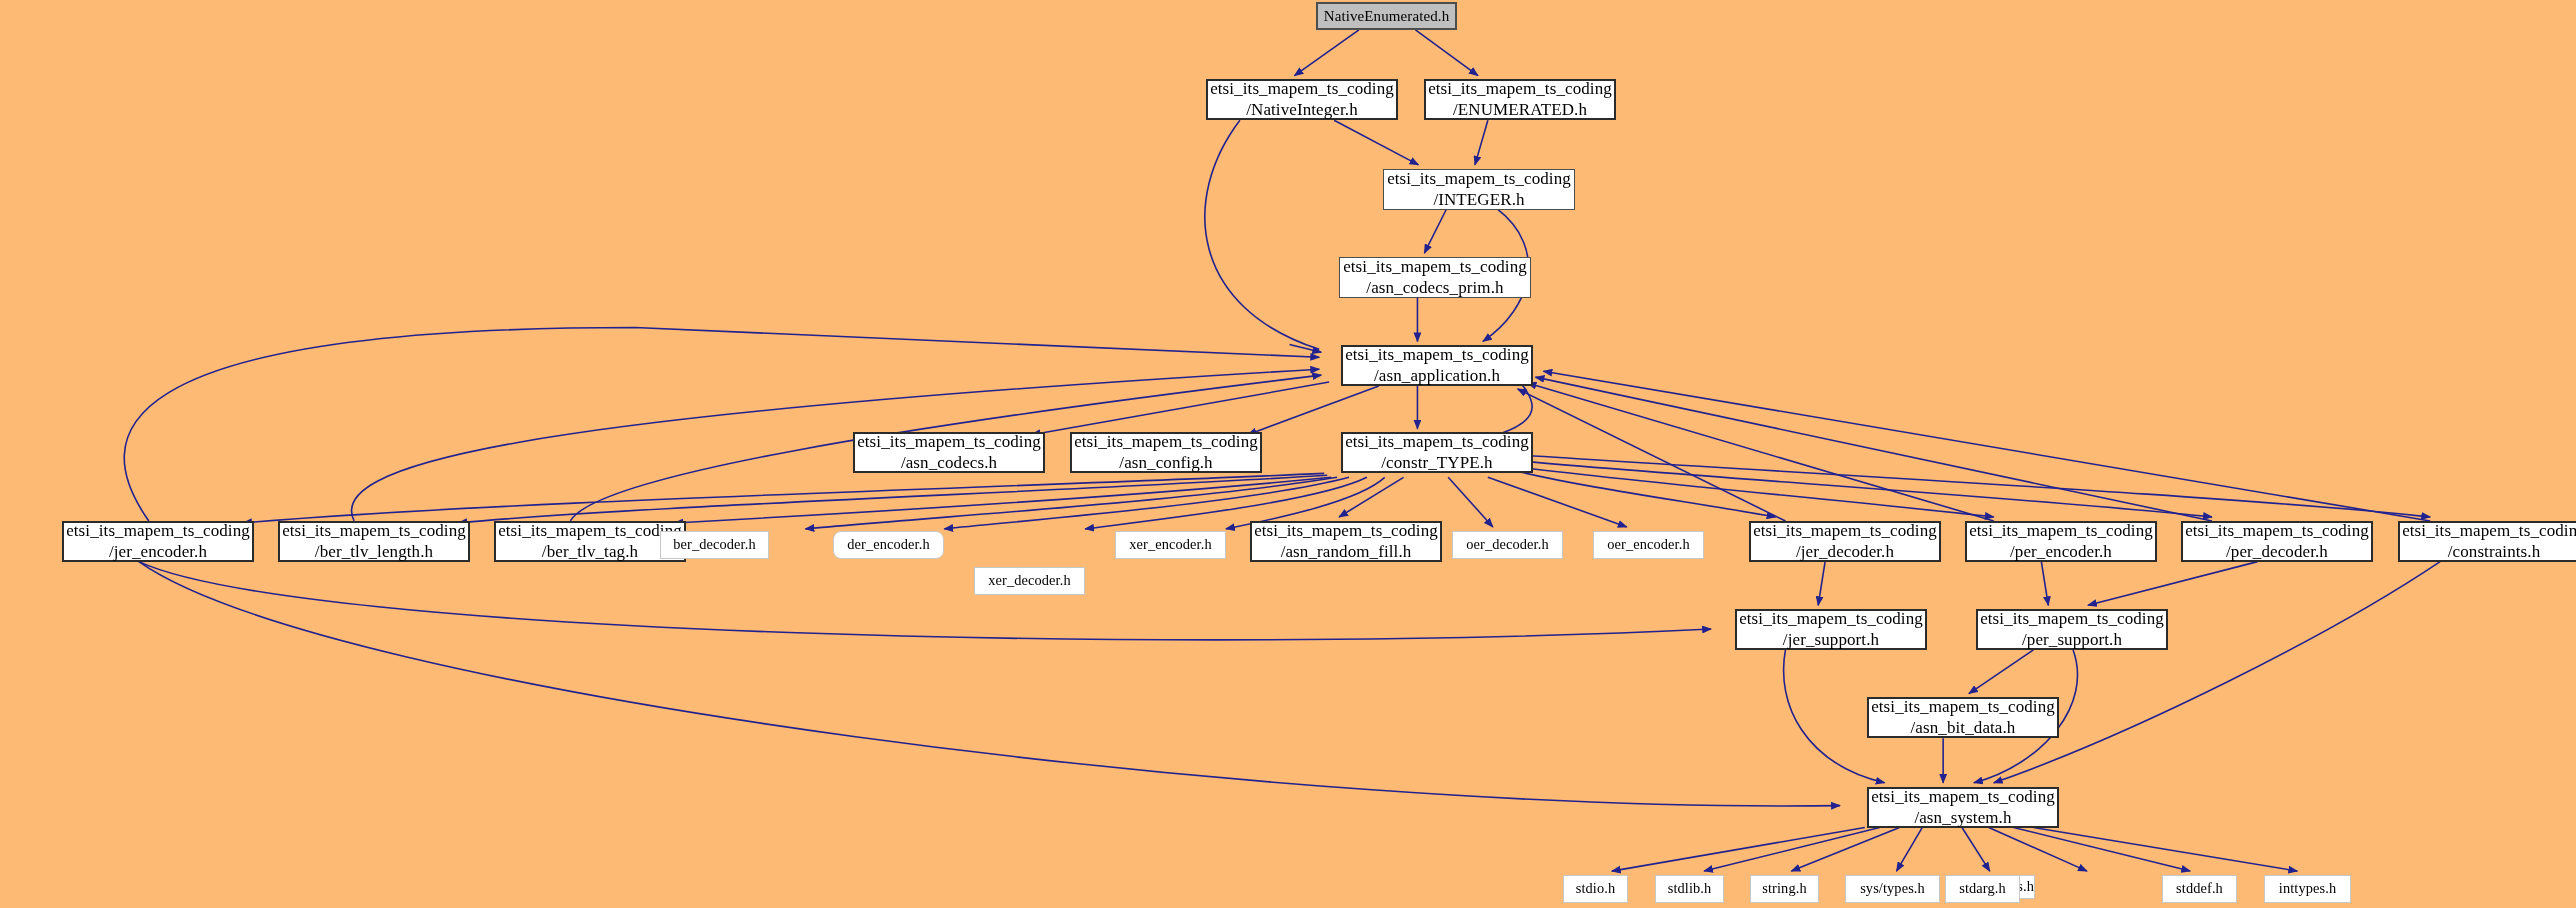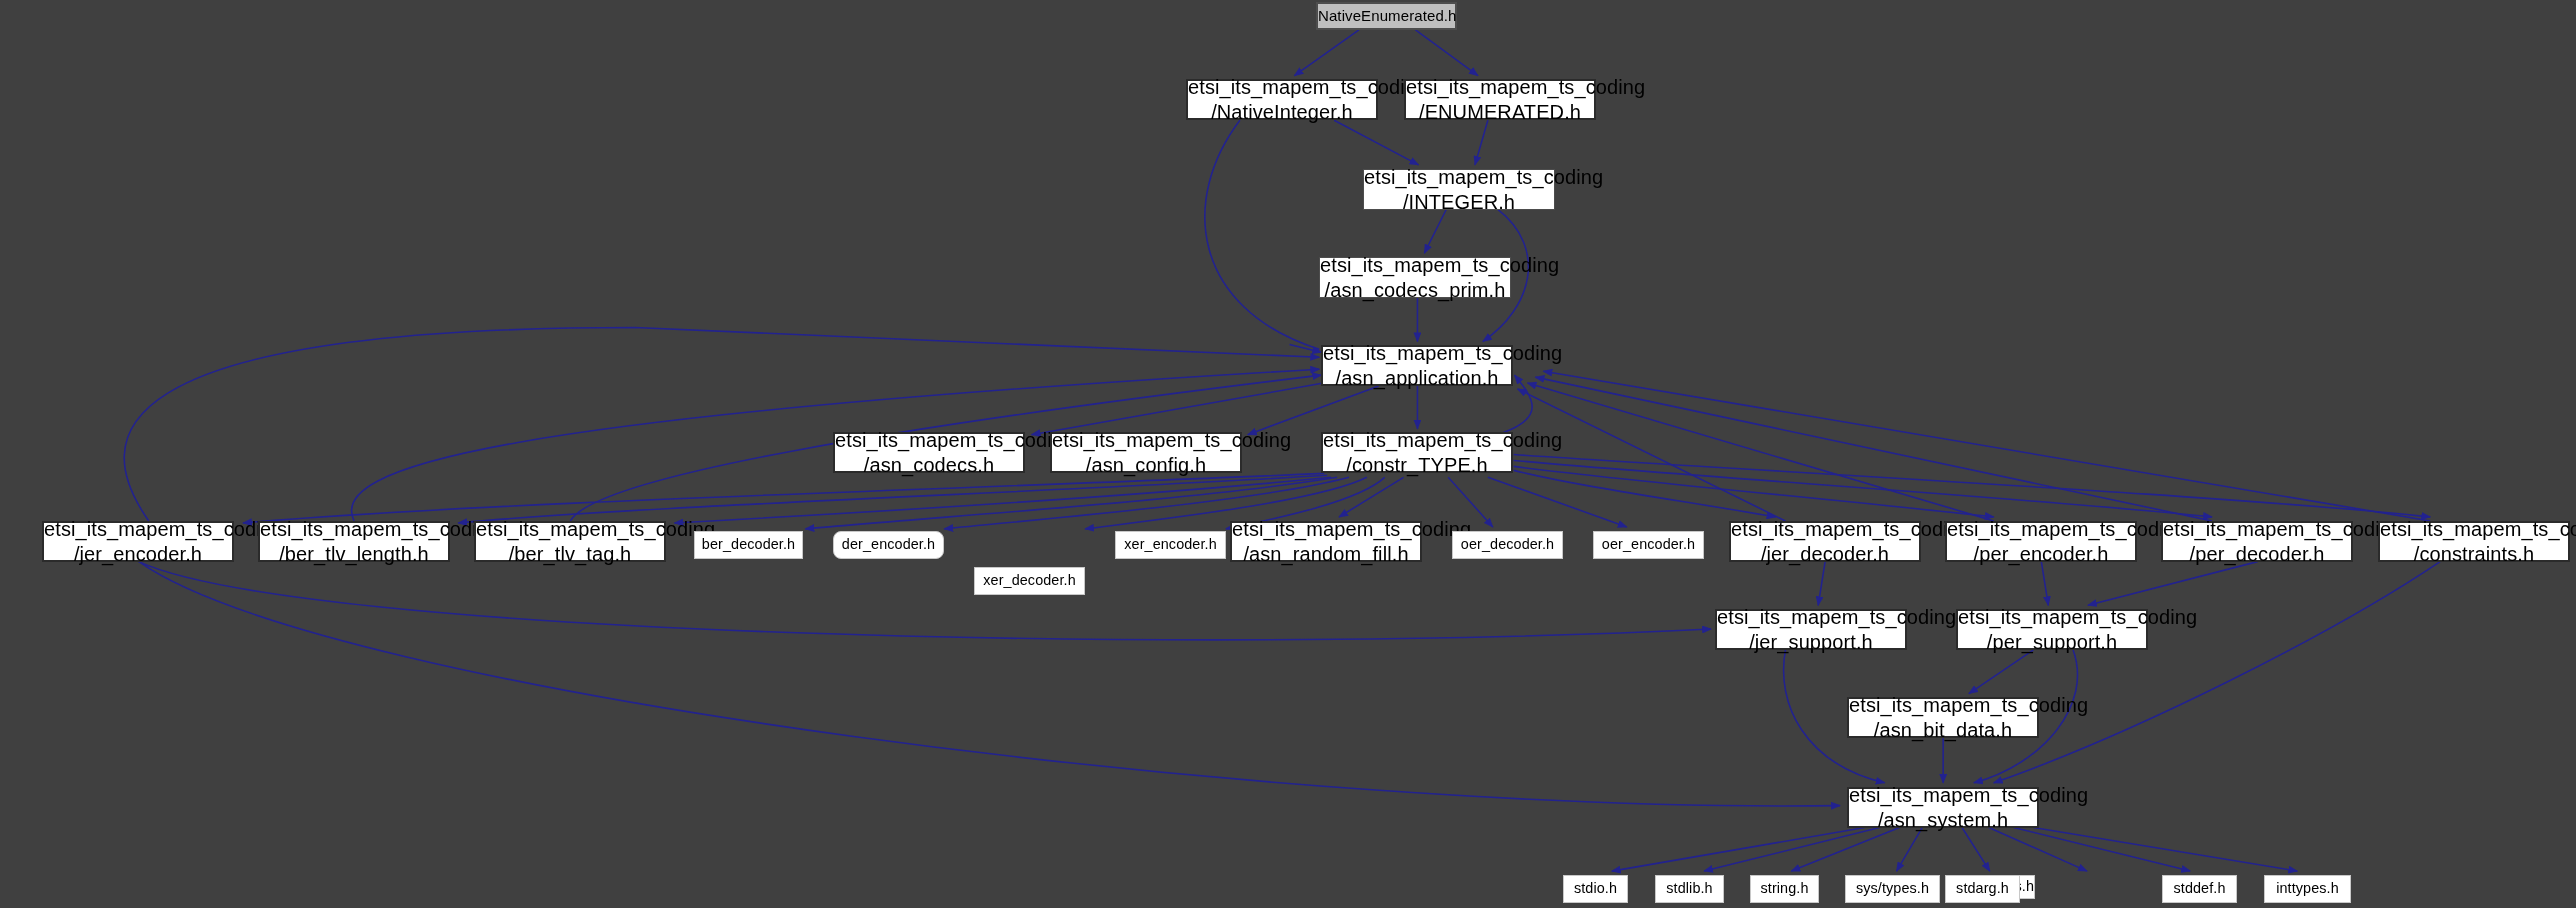--- a/index.html
+++ b/index.html
@@ -1,21 +1,21 @@
 <!DOCTYPE html>
 <html><head>
 <meta charset="utf-8">
 <style>
   html,body{margin:0;padding:0;background:#ffffff;}
   #root{
     position:relative;
     width:2576px;
     height:909px;
-    background:#404040;
-    font-family:Liberation Sans, sans-serif;
+    background:#fdba74;
+    font-family:Liberation Serif, serif;
     overflow:hidden;
   }
   #edges{position:absolute;left:0;top:0;width:2576px;height:909px;pointer-events:none;}
   .node{
     position:absolute;
     box-sizing:border-box;
     display:flex;
     align-items:center;
     justify-content:center;
     text-align:center;
@@ -24,21 +24,21 @@
     background:#ffffff;
     white-space:pre;
     letter-spacing:0.1px;
   }
   .node .lbl{display:block;width:100%;}
   
   .b-thin{border:1px solid #c8c8c8;}
   .b-mid{border:1px solid #4d4d4d;}
   .b-thick{border:2px solid #2b2b2b;}
   .root-node{background:#bfbfbf;border:2px solid #4d4d4d;}
-  .n-2line{font-size:20px;}
+  .n-2line{font-size:17px;margin-left:20px;}
   .n-1line{font-size:15px;}
   .small-leaf{font-size:14.4px;}
 </style>
 </head>
 <body>
 
 <div id="root">
 
   <svg id="edges" viewBox="0 0 2597 916" xmlns="http://www.w3.org/2000/svg">
     <defs>
@@ -179,21 +179,21 @@
   <div class="node b-thick n-2line" style="left:258px;top:521px;width:192px;height:41px;">
     <span class="lbl">etsi_its_mapem_ts_coding
 /ber_tlv_length.h</span>
   </div>
 
   <div class="node b-thick n-2line" style="left:474px;top:521px;width:192px;height:41px;">
     <span class="lbl">etsi_its_mapem_ts_coding
 /ber_tlv_tag.h</span>
   </div>
 
-  <div class="node b-thin small-leaf" style="left:694px;top:531px;width:109px;height:28px;">
+  <div class="node b-thin small-leaf" style="left:660px;top:531px;width:109px;height:28px;">
     <span class="lbl">ber_decoder.h</span>
   </div>
 
   <div class="node b-thin small-leaf" style="left:833px;top:531px;width:111px;height:28px;border-radius:8px;">
     <span class="lbl">der_encoder.h</span>
   </div>
 
   <div class="node b-thin small-leaf" style="left:974px;top:531px;width:111px;height:28px;margin-top:36px;">
     <span class="lbl">xer_decoder.h</span>
   </div>

